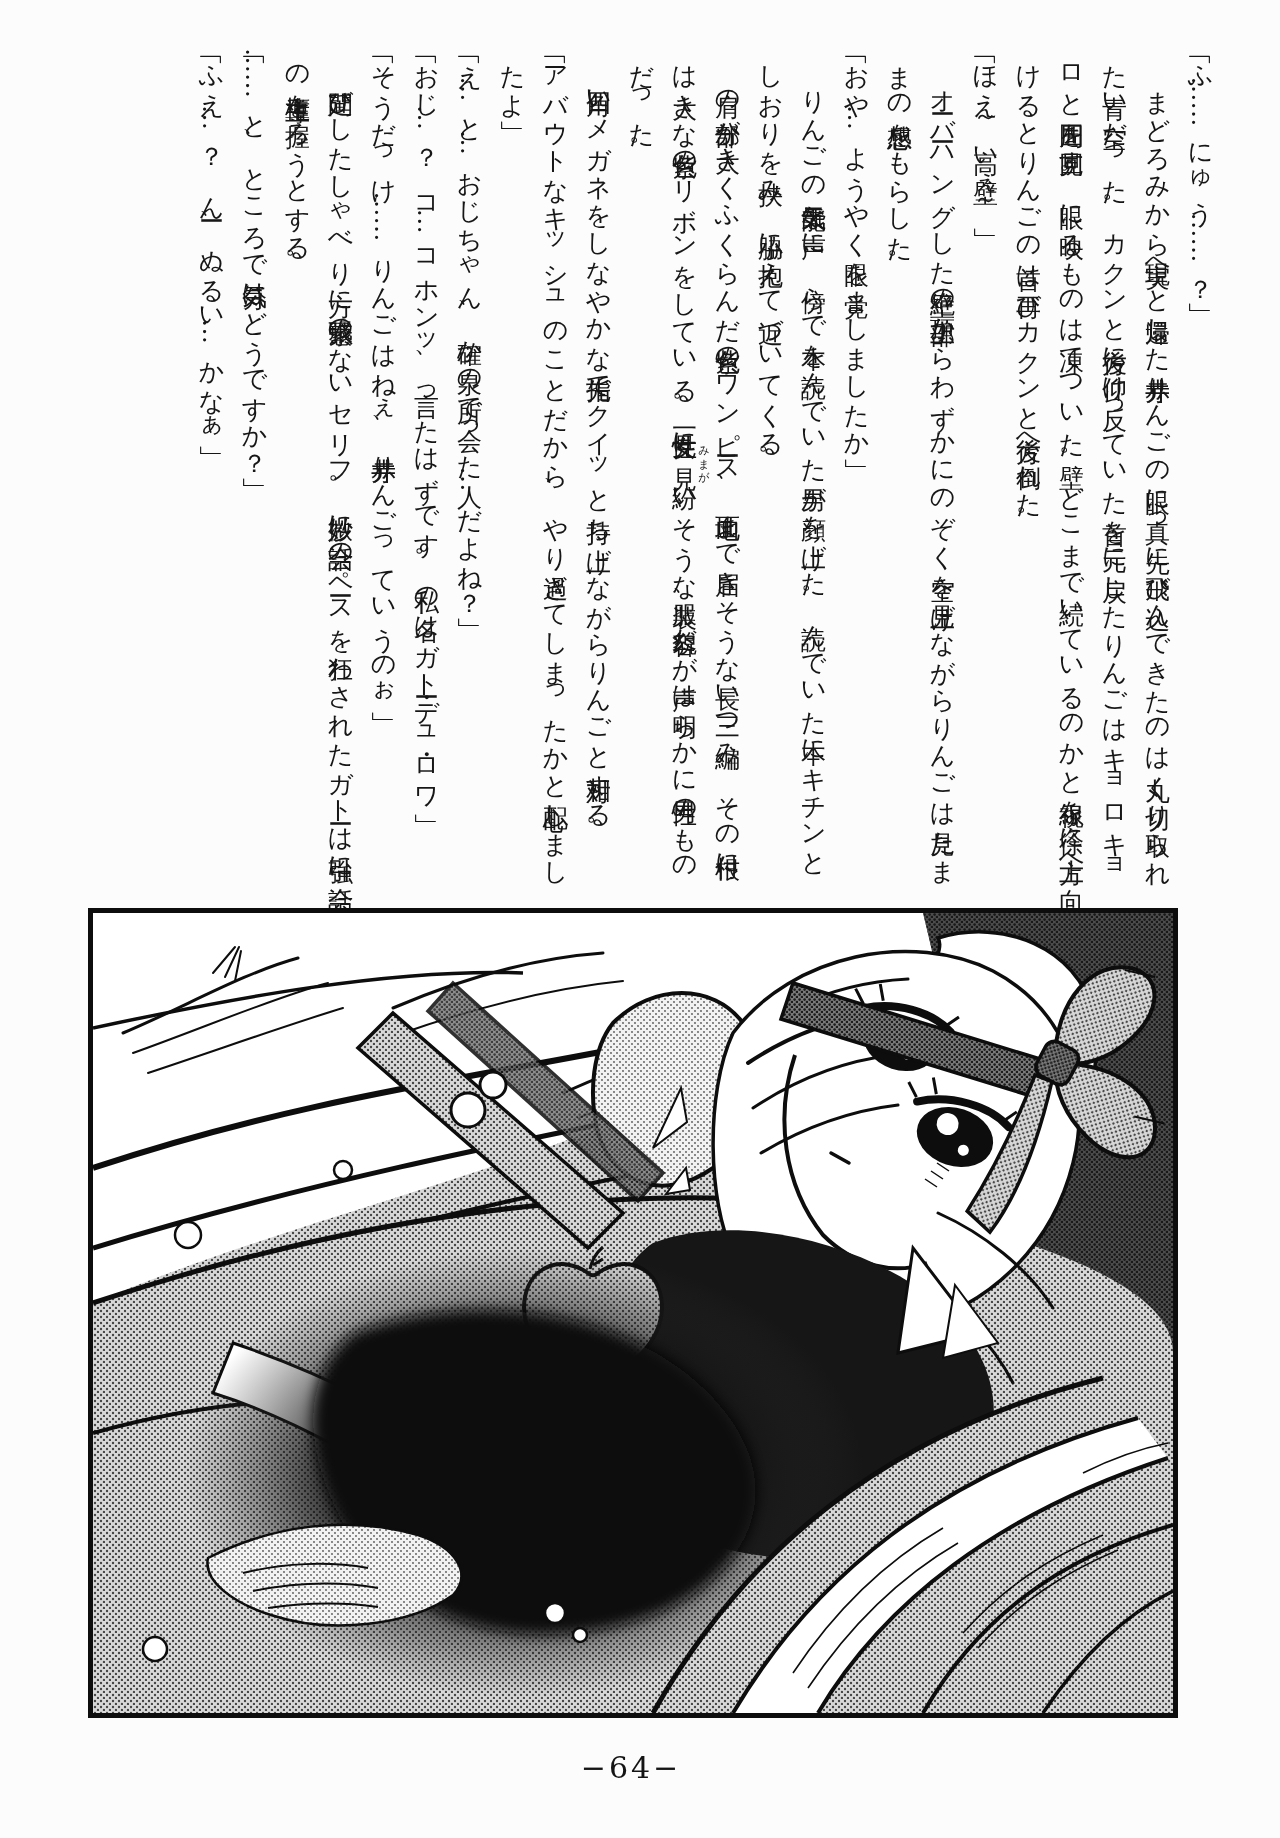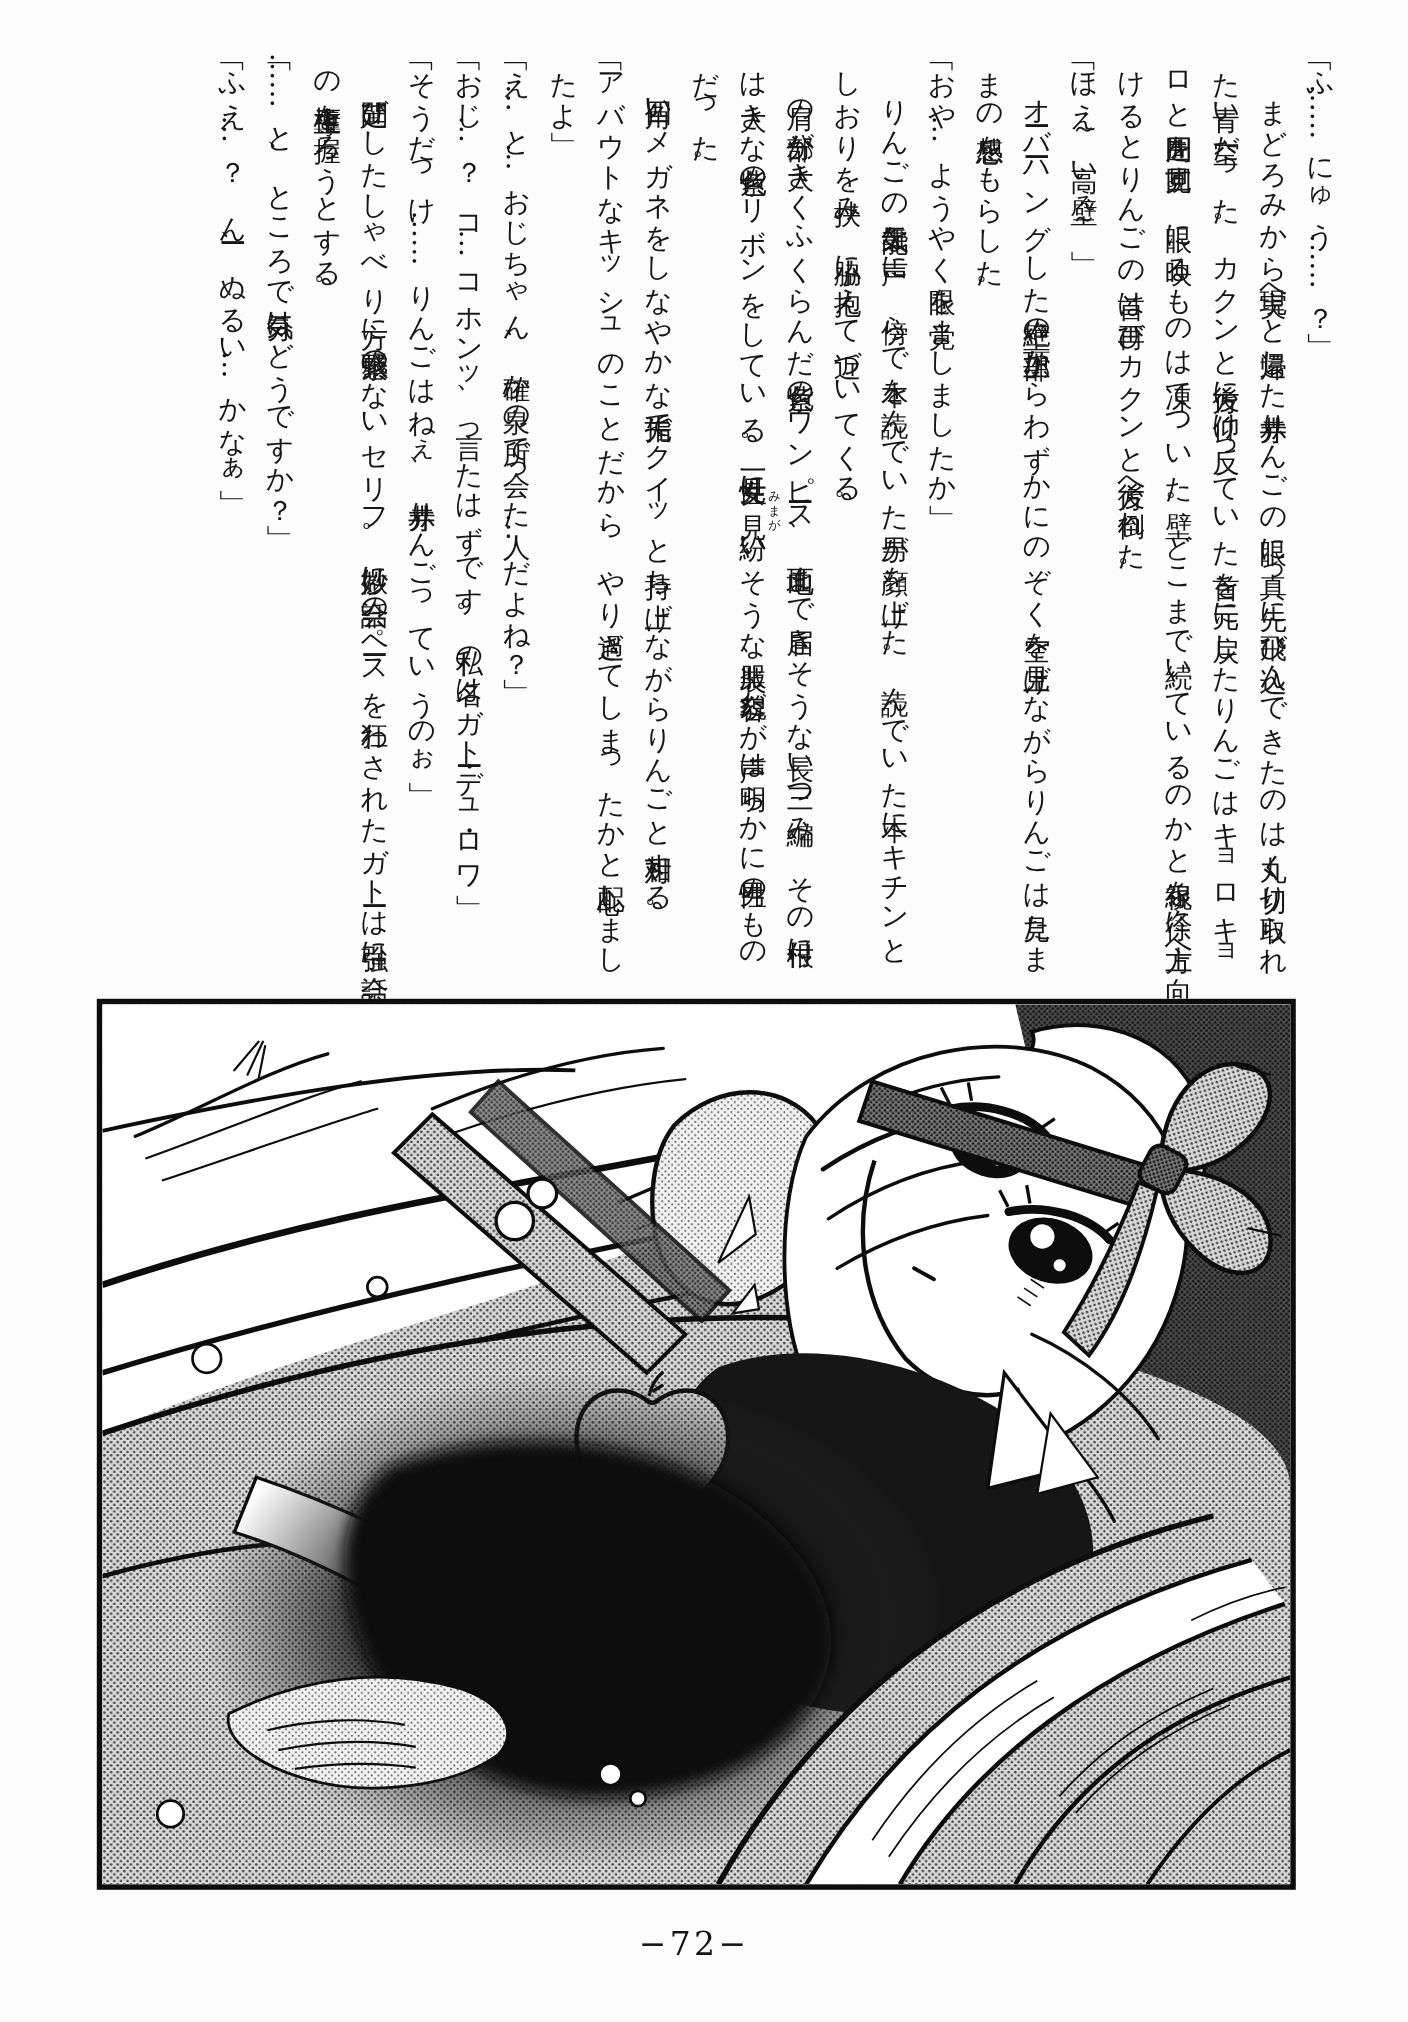--- a/index.html
+++ b/index.html
@@ -217,13 +217,13 @@
       <circle cx="95" cy="322" r="13"></circle>
       <circle cx="250" cy="257" r="9"></circle>
       <circle cx="62" cy="736" r="12"></circle>
       <circle cx="462" cy="700" r="10"></circle>
       <circle cx="487" cy="722" r="7"></circle>
     </g>
     <path d="M573,281 l20,-26 l4,22 z" fill="#ffffff" stroke="#0d0d0d" stroke-width="2"></path>
   </svg>
 </div>
 
-<div class="page-number">−72−</div>
+<div class="page-number">−64−</div>
 
 </body></html>

